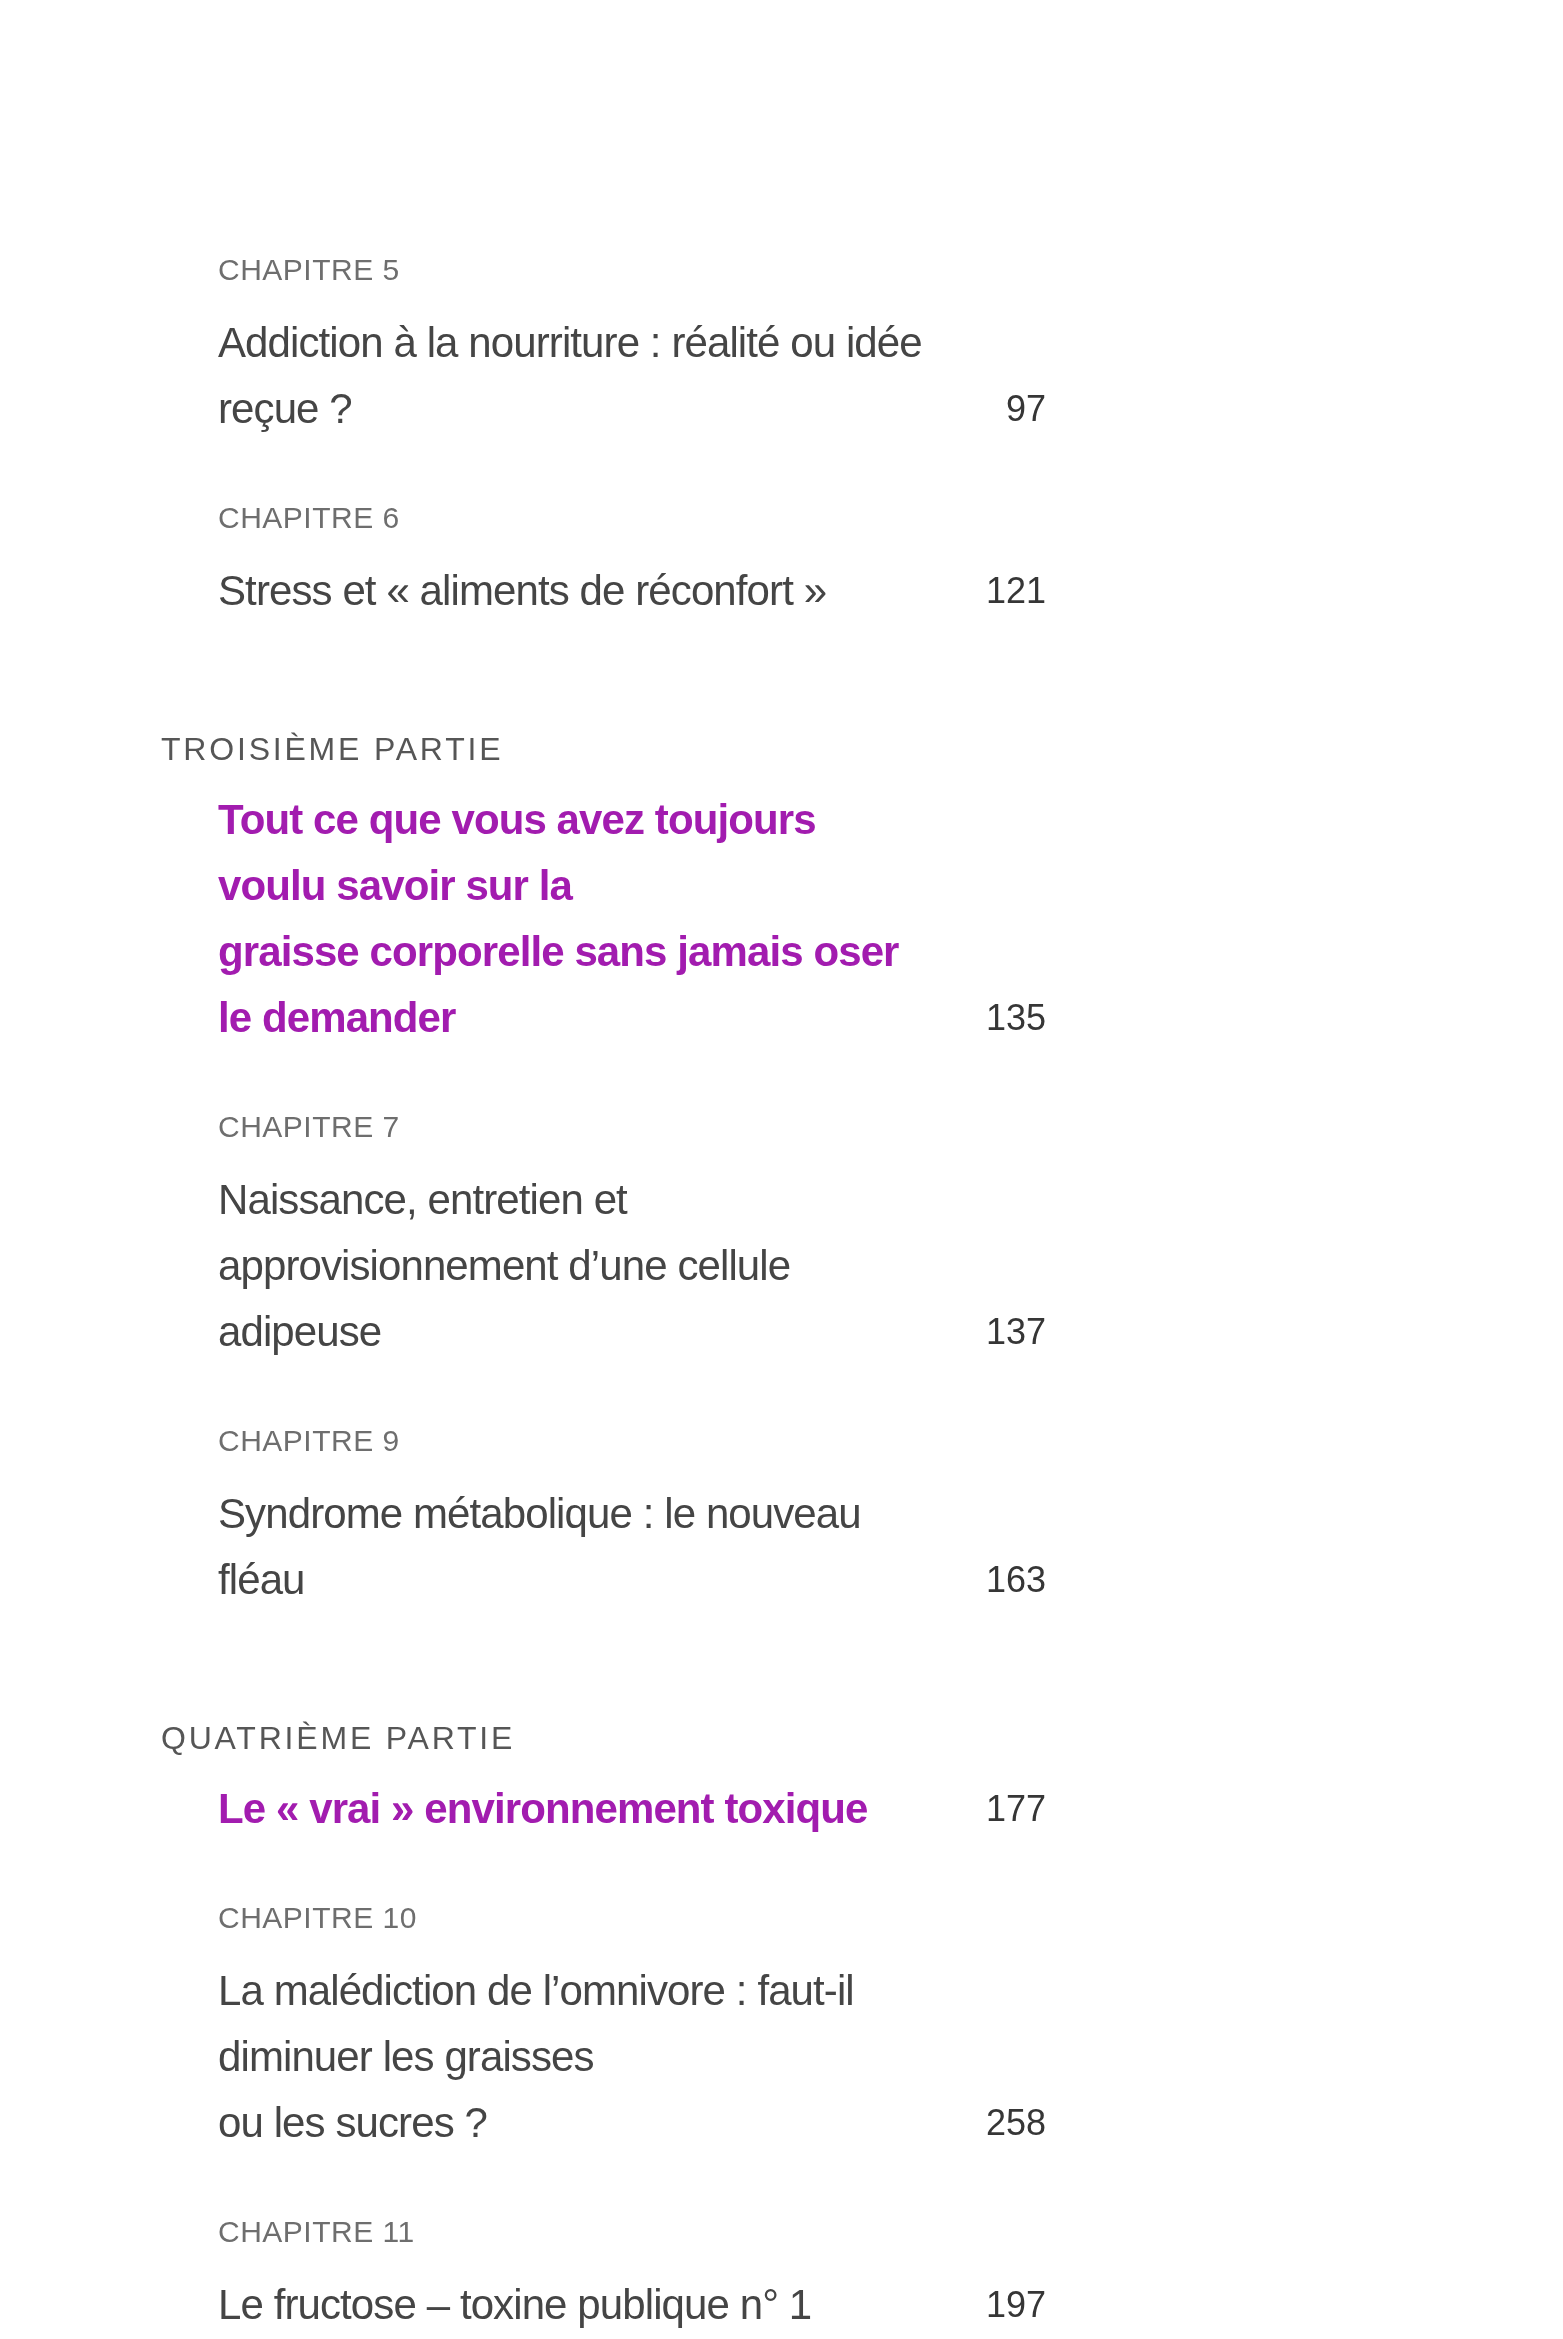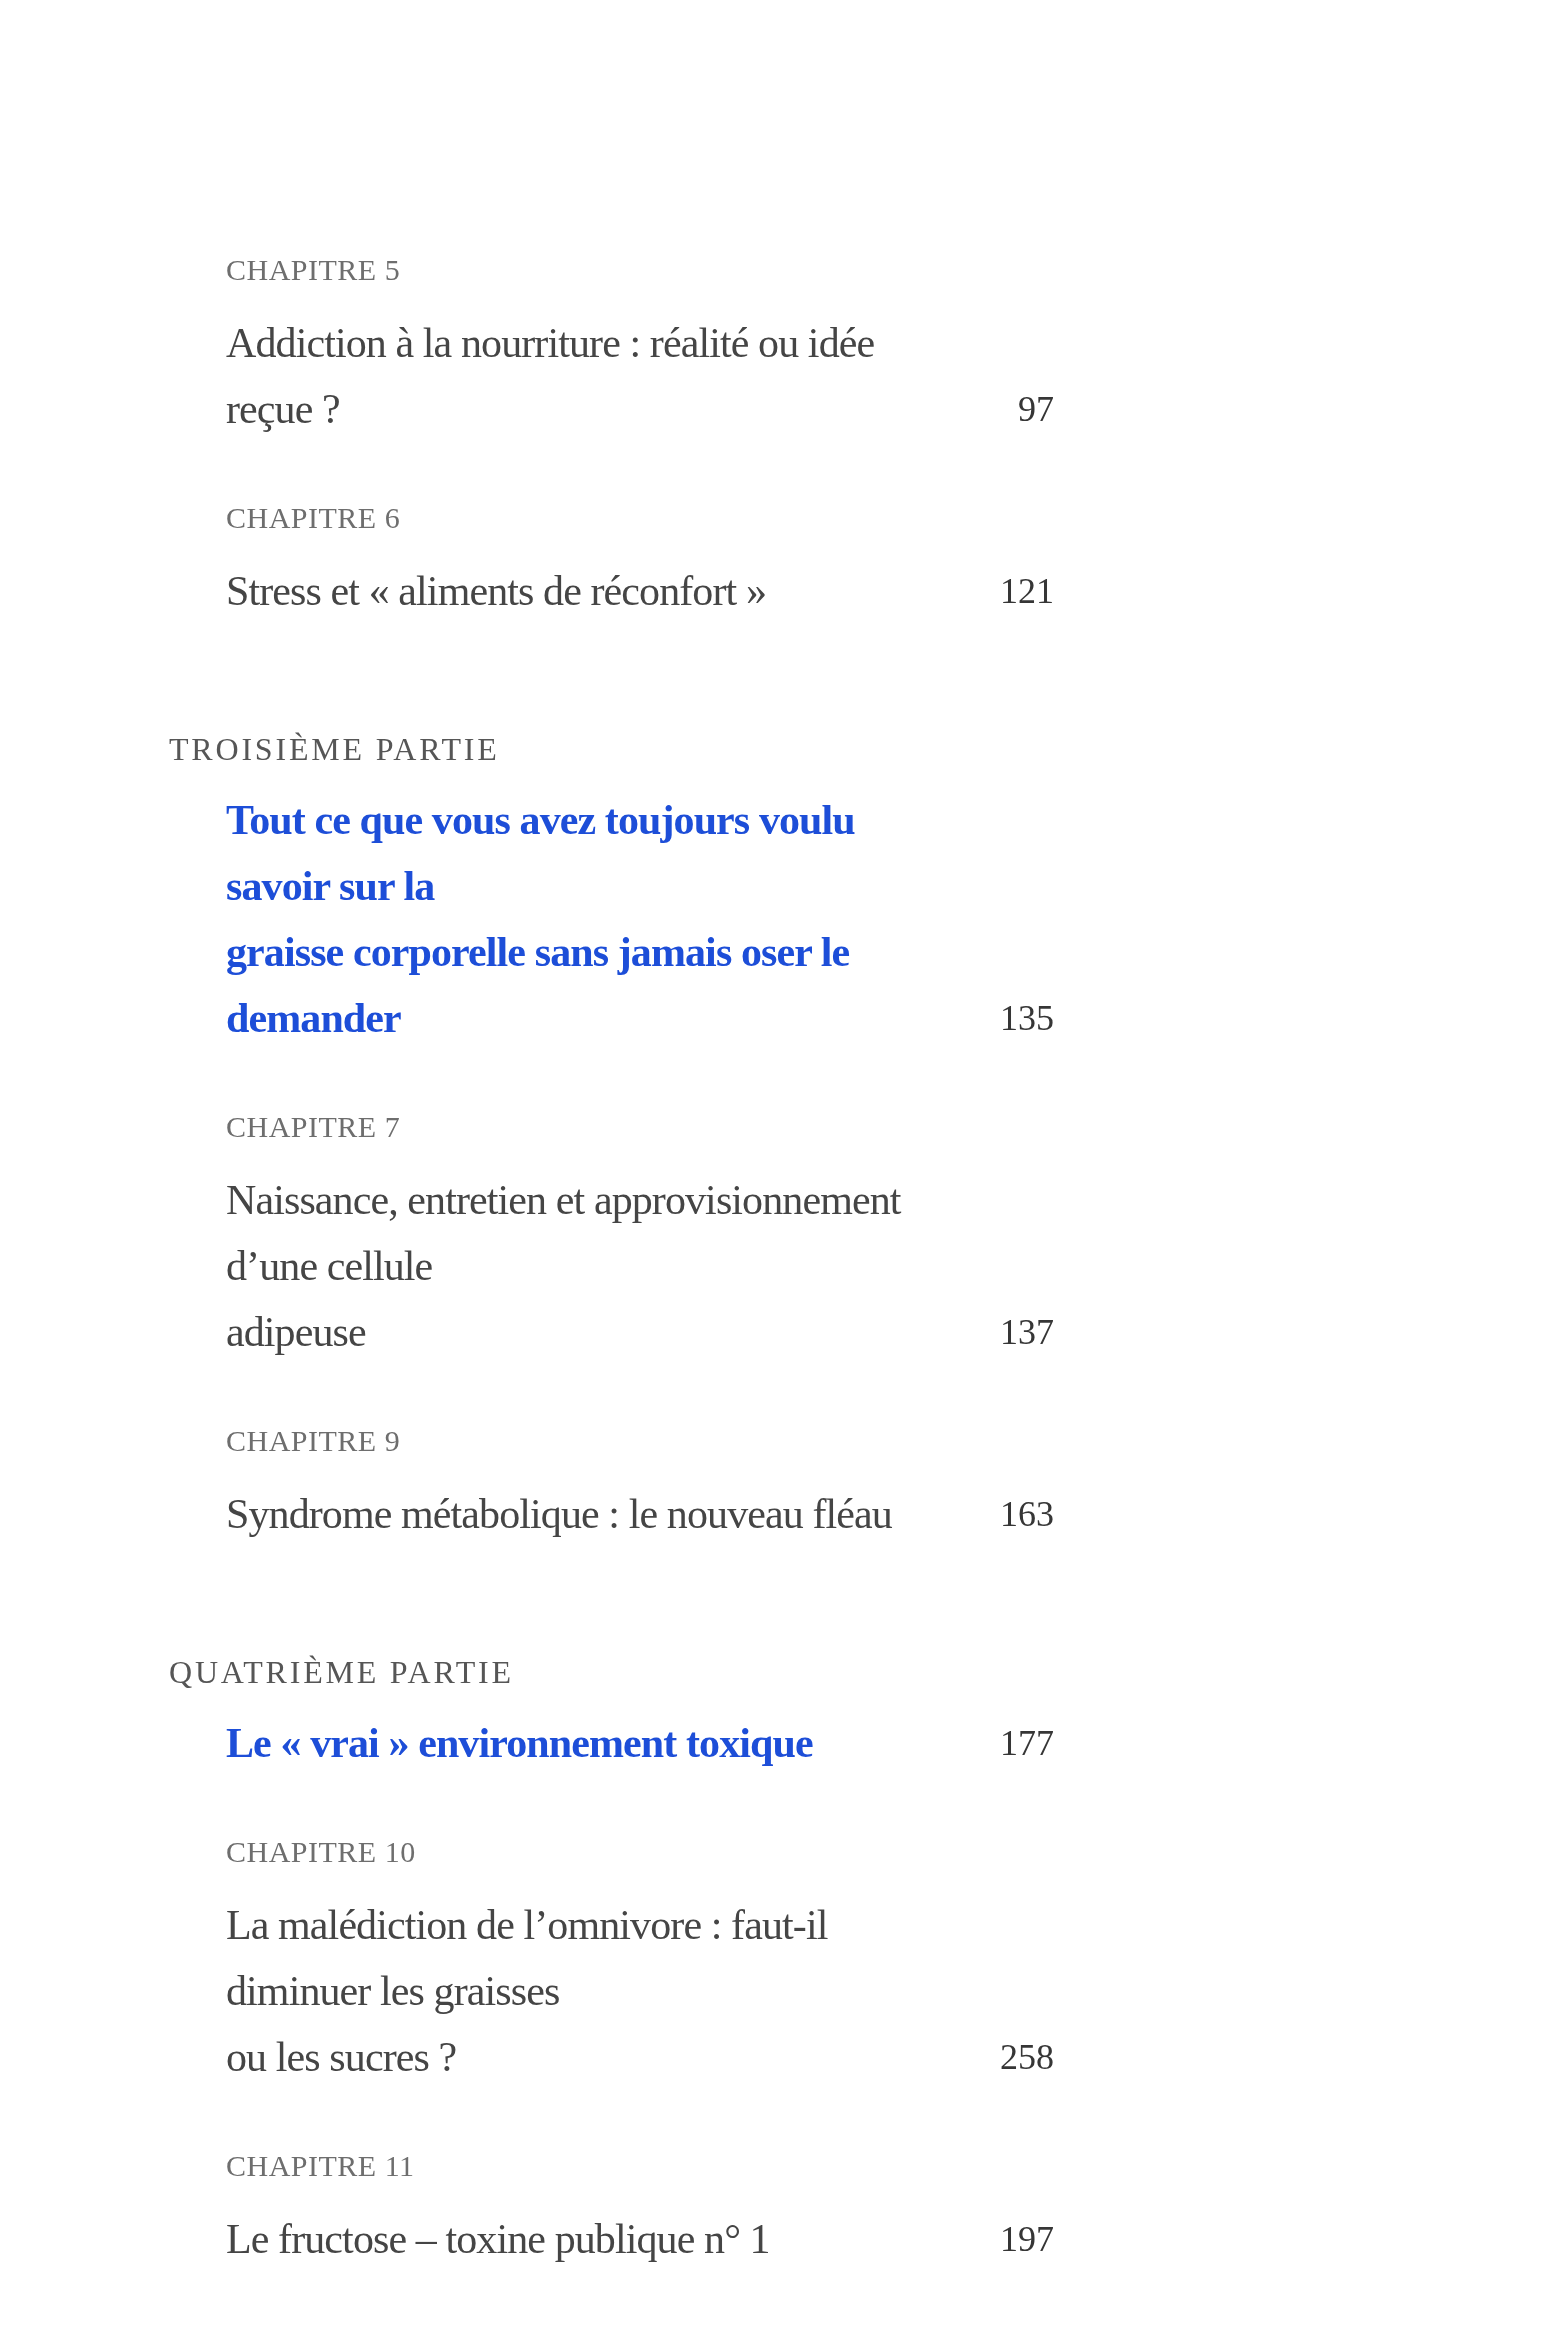--- a/index.html
+++ b/index.html
@@ -6,22 +6,21 @@
     margin: 0;
     padding: 0;
     background: #ffffff;
   }
   .page {
     position: relative;
     width: 1261px;
     height: 2339px;
     background: #ffffff;
     overflow: hidden;
-    font-family: Liberation Serif, serif;
-    margin-left: 8px;
+    font-family: Liberation Sans, sans-serif;
   }
   .toc {
     position: absolute;
     left: 218px;
     right: 215px;
     top: 251px;
   }
   .entry { margin-top: 57px; }
   .entry:first-child { margin-top: 0; }
   .entry.part { margin-top: 104px; }
@@ -48,21 +47,21 @@
   }
   .title {
     font-size: 42px;
     line-height: 66px;
     letter-spacing: -0.9px;
     color: #454545;
     white-space: pre-line;
     flex: 1;
   }
   .part .title {
-    color: #1d4ed8;
+    color: #a21caf;
     font-weight: bold;
   }
   .pagenum {
     font-size: 36px;
     line-height: 66px;
     color: #363636;
     margin-left: 19px;
     flex: 0 0 auto;
   }
 </style>

